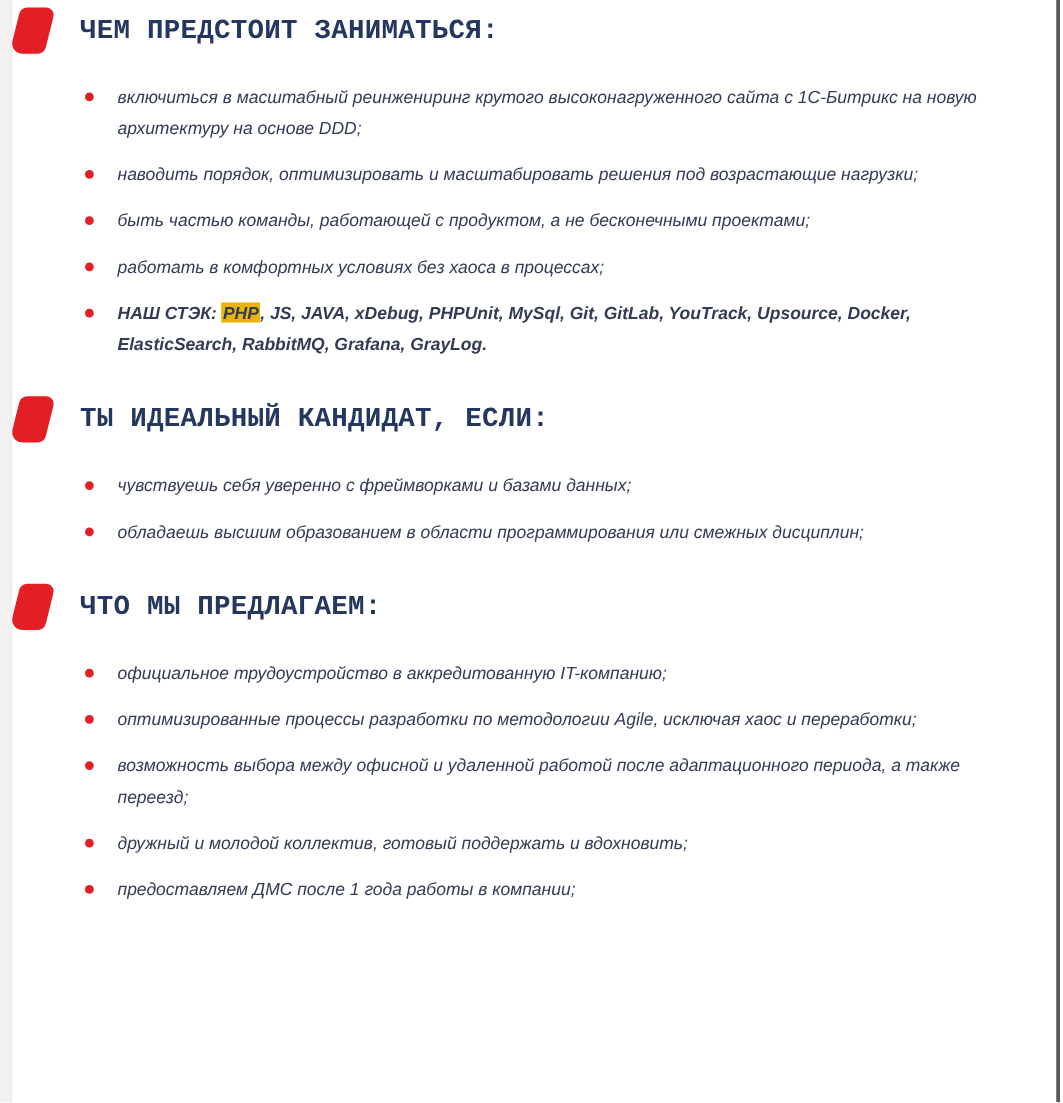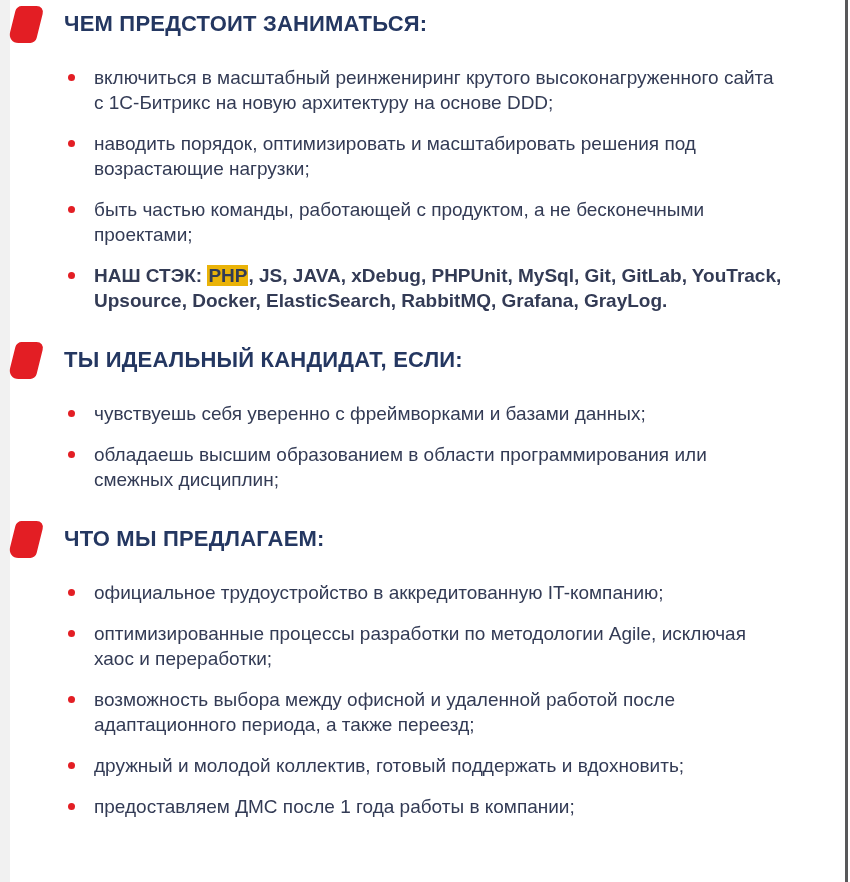--- a/index.html
+++ b/index.html
@@ -28,20 +28,21 @@
   .content {
     position: absolute; left: 10px; top: 0;
     width: 800px;
   }
   .section-header {
     display: flex;
     align-items: center;
     padding-left: 2px;
     margin-top: 28px;
     height: 38px;
+    font-family: Liberation Mono, monospace;
   }
   .section:first-child .section-header { margin-top: 5px; }
   .flag {
     width: 28px; height: 37px;
     background: #e31e24;
     border-radius: 5px 8px 5px 11px;
     transform: skewX(-14deg);
     flex: 0 0 auto;
   }
   .section-title {
@@ -53,24 +54,25 @@
     white-space: nowrap;
   }
   ul.items {
     list-style: none;
     margin: 22px 0 0 84px;
     padding: 0;
     width: 690px;
   }
   ul.items li {
     position: relative;
-    margin: 16px 0 12px 0;
-    font-size: 19px;
+    margin: 0 0 12px 0;
+    font-size: 14px;
     line-height: 25px;
     color: #333b55;
+    font-style: italic;
   }
   ul.items li .dot {
     position: absolute;
     left: -26px; top: 9px;
     width: 7px; height: 7px;
     border-radius: 50%;
     background: #e31e24;
   }
   li.bold-item .li-text { font-weight: 700; }
   .hl {
@@ -97,20 +99,24 @@
           <span class="dot"></span>
           <span class="li-text">включиться в масштабный реинжениринг крутого высоконагруженного сайта с 1С-Битрикс на новую архитектуру на основе DDD;</span>
         </li>
         <li>
           <span class="dot"></span>
           <span class="li-text">наводить порядок, оптимизировать и масштабировать решения под возрастающие нагрузки;</span>
         </li>
         <li>
           <span class="dot"></span>
           <span class="li-text">быть частью команды, работающей с продуктом, а не бесконечными проектами;</span>
+        </li>
+        <li>
+          <span class="dot"></span>
+          <span class="li-text">работать в комфортных условиях без хаоса в процессах;</span>
         </li>
         <li class="bold-item">
           <span class="dot"></span>
           <span class="li-text"><span>НАШ СТЭК: </span><span class="hl">PHP</span><span>, JS, JAVA, xDebug, PHPUnit, MySql, Git, GitLab, YouTrack, Upsource, Docker, ElasticSearch, RabbitMQ, Grafana, GrayLog.</span></span>
         </li>
       </ul>
     </div>
 
     <div class="section">
       <div class="section-header">

